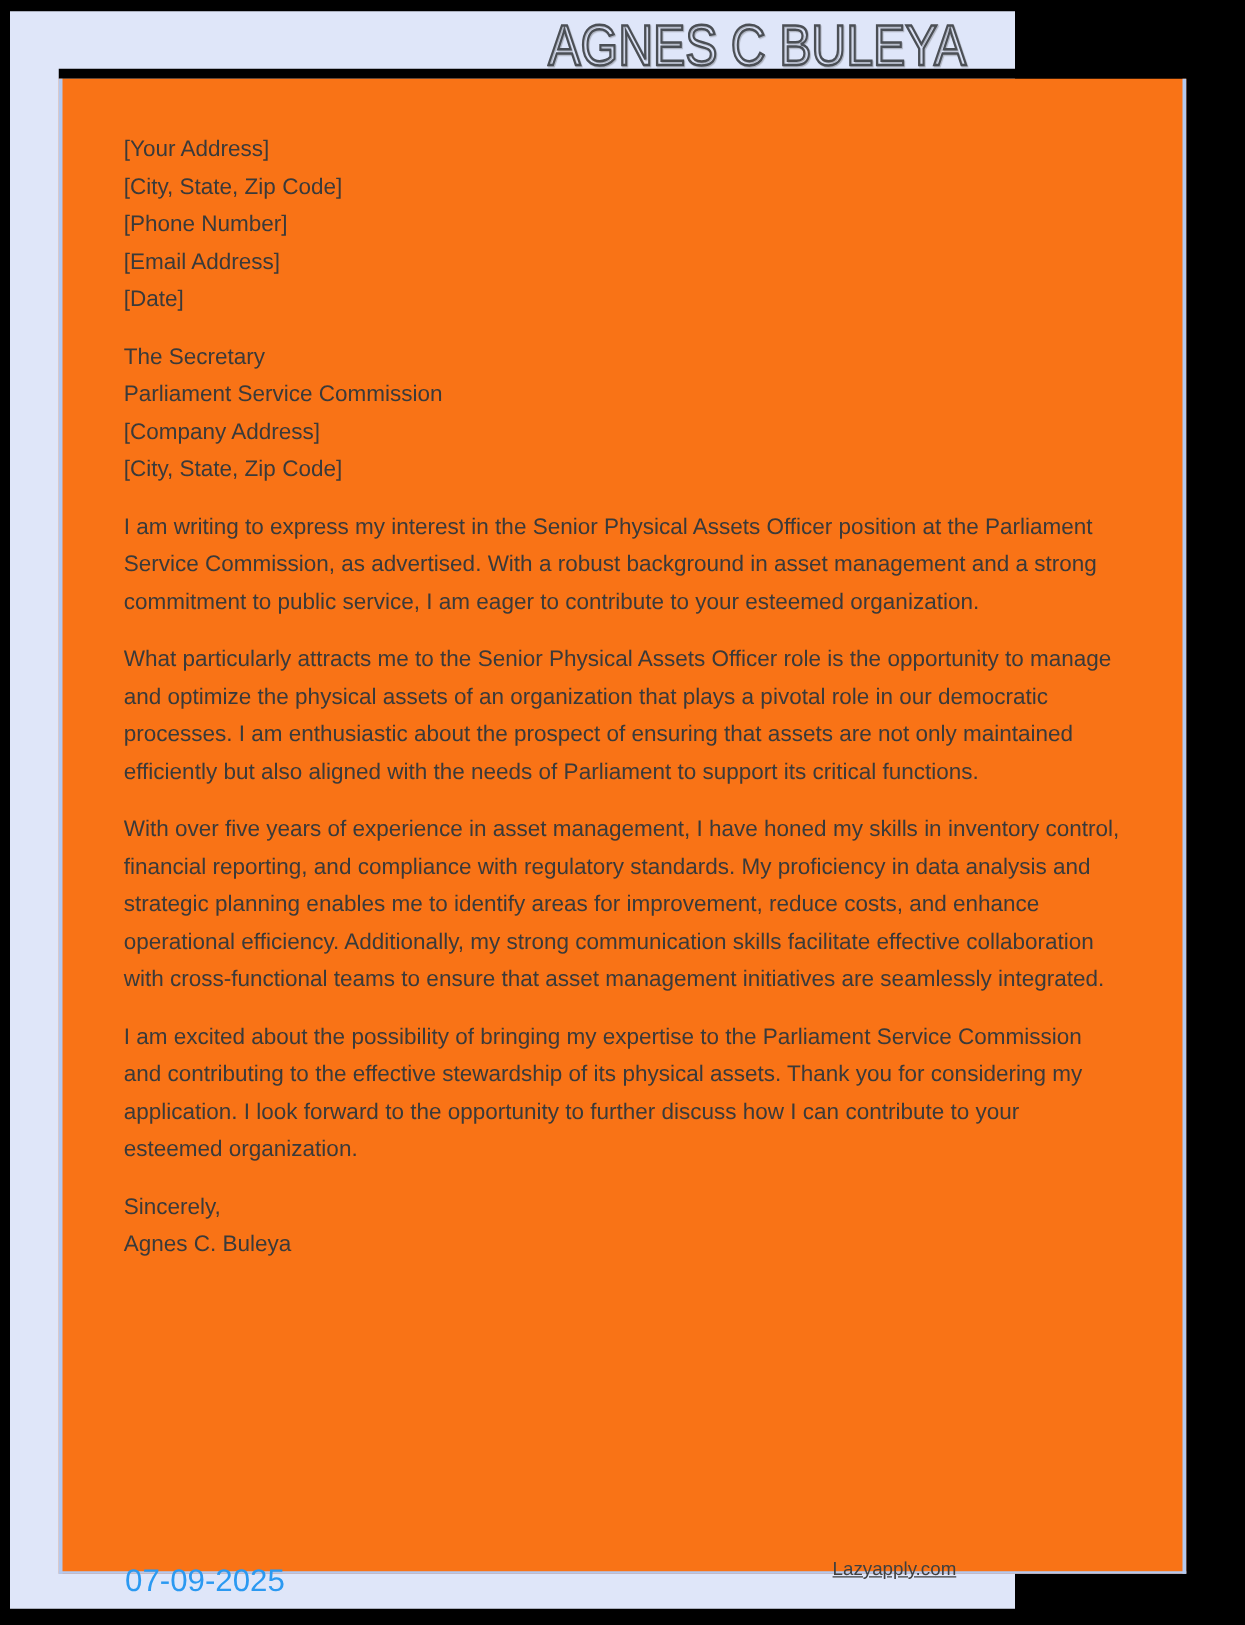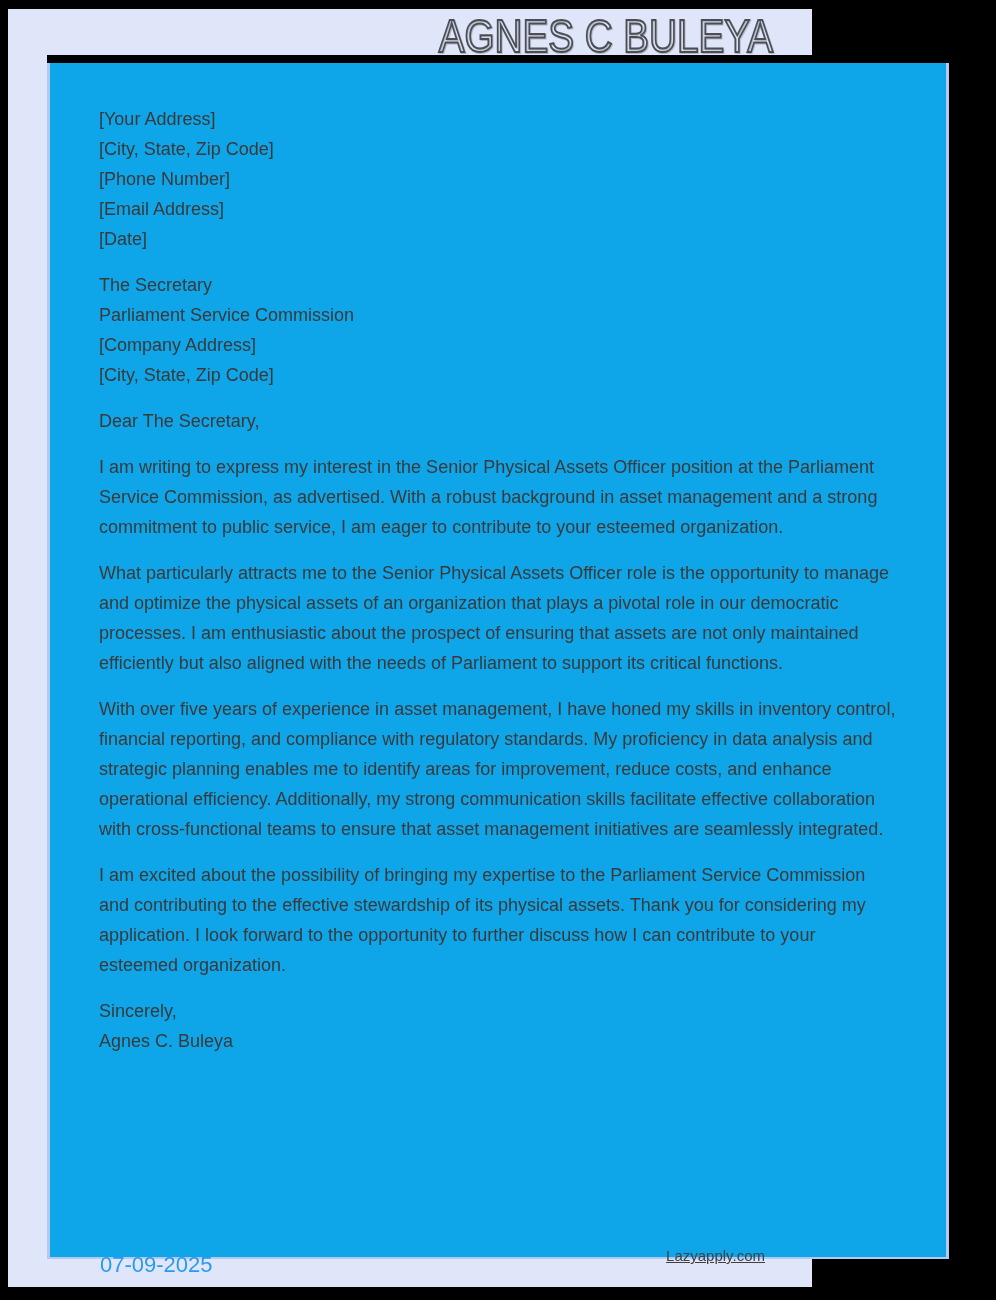--- a/index.html
+++ b/index.html
@@ -42,42 +42,42 @@
     width: 902px;
   }
   .top-bar {
     width: 100%;
     height: 8px;
     background: #000000;
   }
   .paper {
     width: 100%;
     height: 1196px;
-    background: #0ea5e9;
+    background: #f97316;
     border-left: 3px solid #b4c9ef;
     border-right: 3px solid #b4c9ef;
     border-bottom: 2px solid #b4c9ef;
     padding: 41px 49px 0 49px;
     overflow: hidden;
   }
   .letter {
     color: #3a3a3a;
     font-size: 18px;
     line-height: 30px;
     font-weight: 400;
   }
   .block { margin-top: 16px; }
   .block:first-child { margin-top: 0; }
   .line { white-space: nowrap; }
   
   .date-stamp {
     position: absolute;
     left: 92px;
     top: 1242px;
-    font-size: 22px;
+    font-size: 25px;
     line-height: 28px;
     color: #2b99f1;
     white-space: nowrap;
   }
   .brand {
     position: absolute;
     top: 1238px;
     right: 47px;
     font-size: 15px;
     line-height: 18px;
@@ -107,21 +107,20 @@
           <div class="line">[Date]</div>
         </div>
 
         <div class="block">
           <div class="line">The Secretary</div>
           <div class="line">Parliament Service Commission</div>
           <div class="line">[Company Address]</div>
           <div class="line">[City, State, Zip Code]</div>
         </div>
 
-        <div class="block">Dear The Secretary,</div>
 
         <p class="block">I am writing to express my interest in the Senior Physical Assets Officer position at the Parliament Service Commission, as advertised. With a robust background in asset management and a strong commitment to public service, I am eager to contribute to your esteemed organization.</p>
         <p class="block">What particularly attracts me to the Senior Physical Assets Officer role is the opportunity to manage and optimize the physical assets of an organization that plays a pivotal role in our democratic processes. I am enthusiastic about the prospect of ensuring that assets are not only maintained efficiently but also aligned with the needs of Parliament to support its critical functions.</p>
         <p class="block">With over five years of experience in asset management, I have honed my skills in inventory control, financial reporting, and compliance with regulatory standards. My proficiency in data analysis and strategic planning enables me to identify areas for improvement, reduce costs, and enhance operational efficiency. Additionally, my strong communication skills facilitate effective collaboration with cross-functional teams to ensure that asset management initiatives are seamlessly integrated.</p>
         <p class="block">I am excited about the possibility of bringing my expertise to the Parliament Service Commission and contributing to the effective stewardship of its physical assets. Thank you for considering my application. I look forward to the opportunity to further discuss how I can contribute to your esteemed organization.</p>
 
         <div class="block">
           <div class="line">Sincerely,</div>
           <div class="line">Agnes C. Buleya</div>
         </div>

